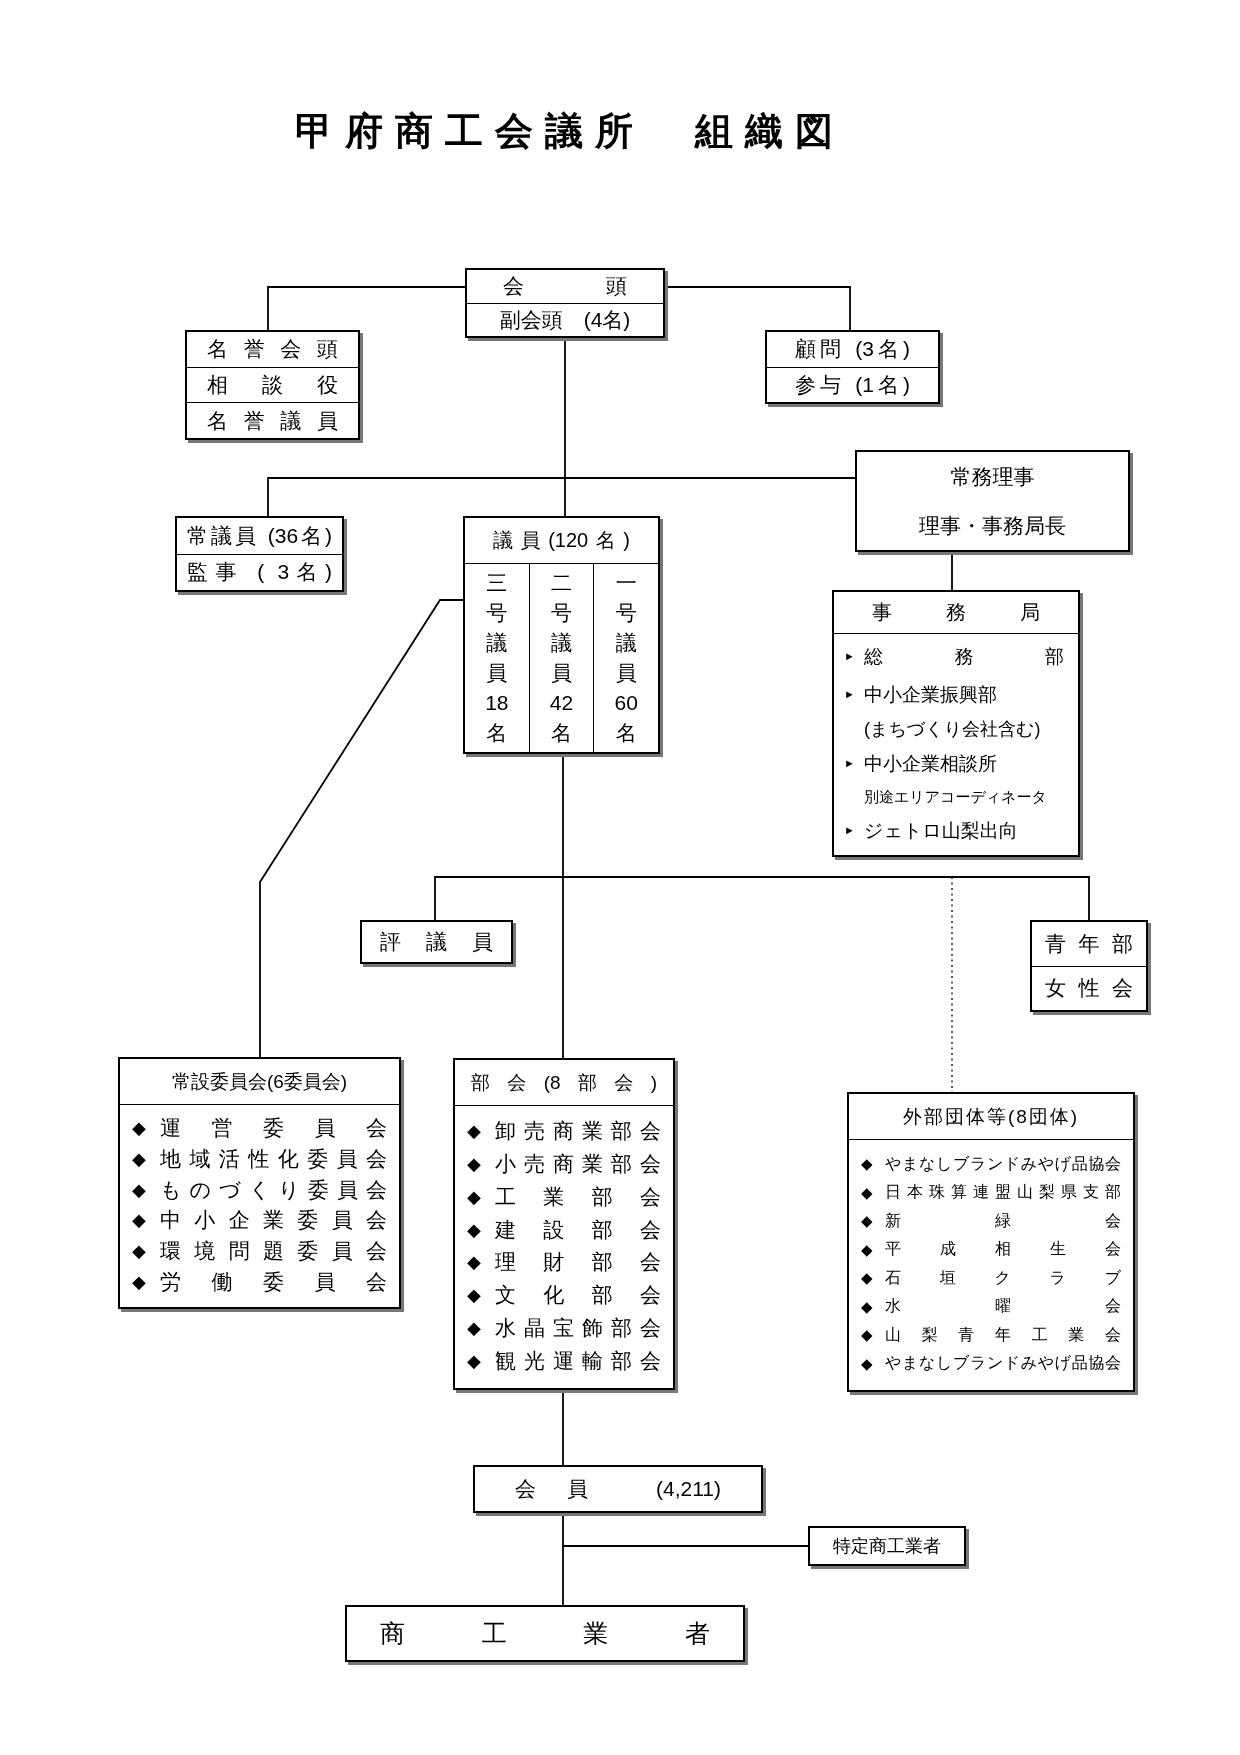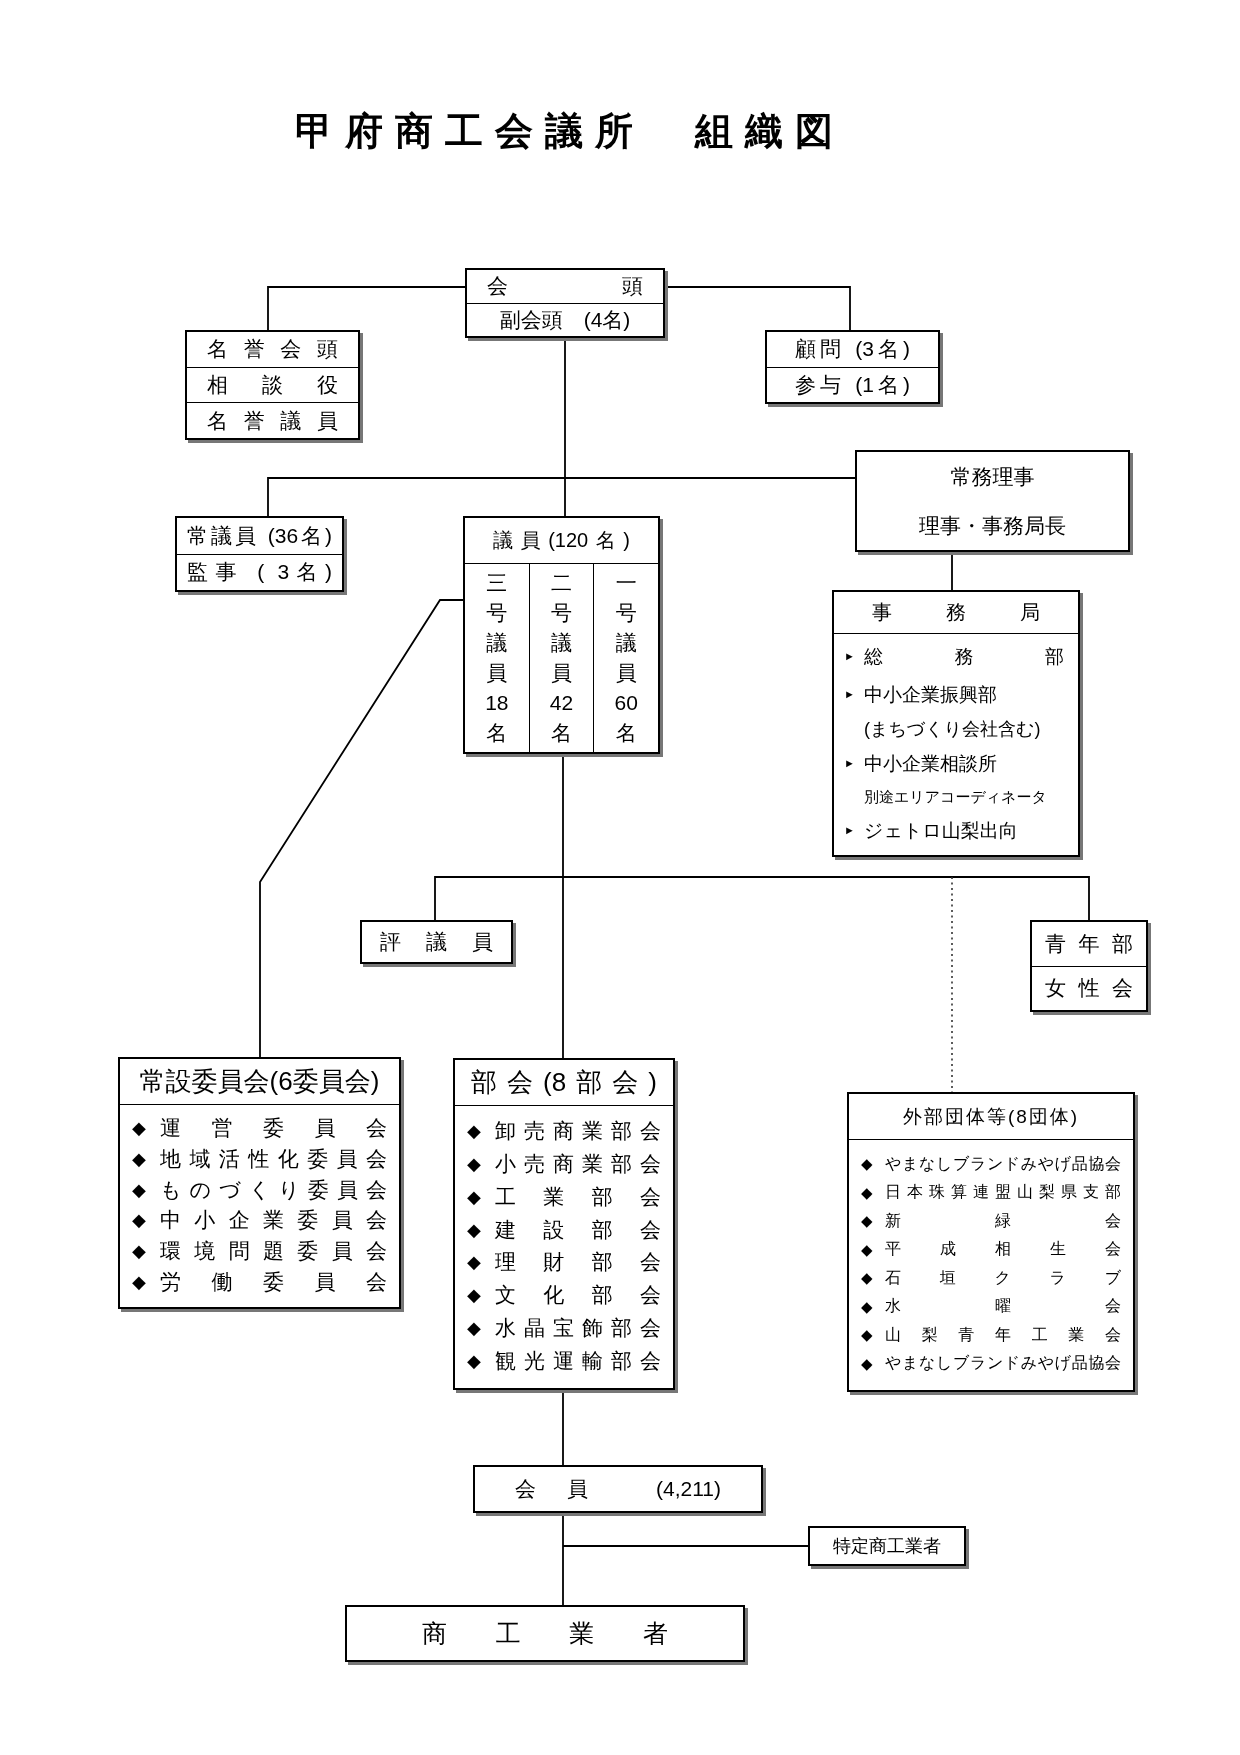--- a/index.html
+++ b/index.html
@@ -6,23 +6,23 @@
   html,body{background:#fff}
   body{width:1240px;font-family:"Liberation Sans","DejaVu Sans",sans-serif;color:#000}
   .canvas{position:relative;width:1240px;height:1755px;background:#fff;overflow:hidden}
   .title{position:absolute;top:106px;left:0;width:1140px;text-align:center;font-size:38px;font-weight:bold;letter-spacing:12px;white-space:nowrap}
   svg.wires{position:absolute;top:0;left:0;pointer-events:none}
   .box{position:absolute;background:#fff;border:2px solid #000;box-shadow:3px 3px 0 #777;display:flex;flex-direction:column}
   .row{flex:1;display:flex;align-items:center;justify-content:center;font-size:21px}
   .box .row:not(:last-child){border-bottom:1.5px solid #000}
   .jt{display:block;width:100%;text-align:justify;text-align-last:justify}
   .p10{padding:0 10px}.p13{padding:0 13px}.p14{padding:0 28px}.p16{padding:0 16px}
-  .p18{padding:0 18px}.p20{padding:0 20px}.p30{padding:0 20px}.p38{padding:0 38px}
-  .p40{padding:0 40px}.p75{padding:0 75px}
-  .phead{height:46px;flex:none;display:flex;align-items:center;justify-content:center;border-bottom:1.5px solid #000;font-size:26px}
+  .p18{padding:0 18px}.p20{padding:0 20px}.p30{padding:0 36px}.p38{padding:0 38px}
+  .p40{padding:0 40px}.p75{padding:0 33px}
+  .phead{height:46px;flex:none;display:flex;align-items:center;justify-content:center;border-bottom:1.5px solid #000;font-size:19px}
   .items{flex:1;display:flex;flex-direction:column;justify-content:space-evenly;padding:6px 12px 8px}
   .li{display:flex;align-items:center}
   .di{width:28px;font-size:18px;flex:none}
   .lbl{flex:1;font-size:21px}
   .sm .phead{font-size:19px;letter-spacing:2px}
   .sm .di{width:24px;font-size:15px}
   .sm .lbl{font-size:16px}
   .cols{flex:1;display:flex}
   .col{flex:1;display:flex;align-items:center;justify-content:center;text-align:center;white-space:pre-line;font-size:21px;line-height:30px}
   .col:not(:last-child){border-right:1.5px solid #000}

